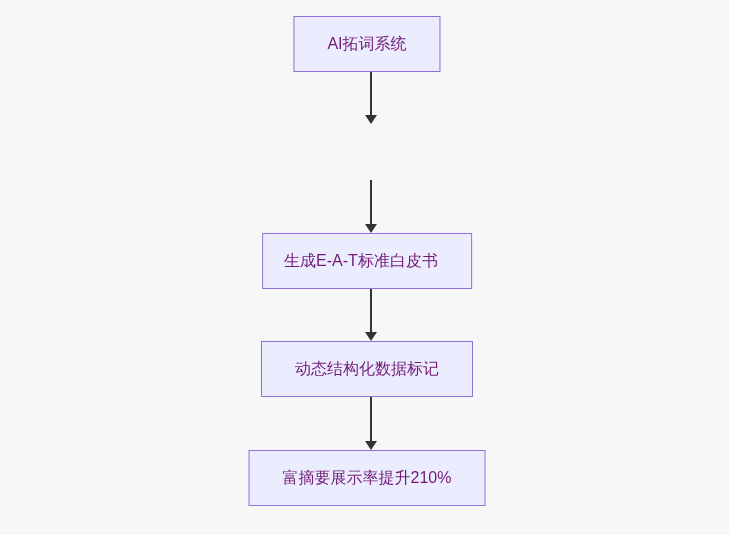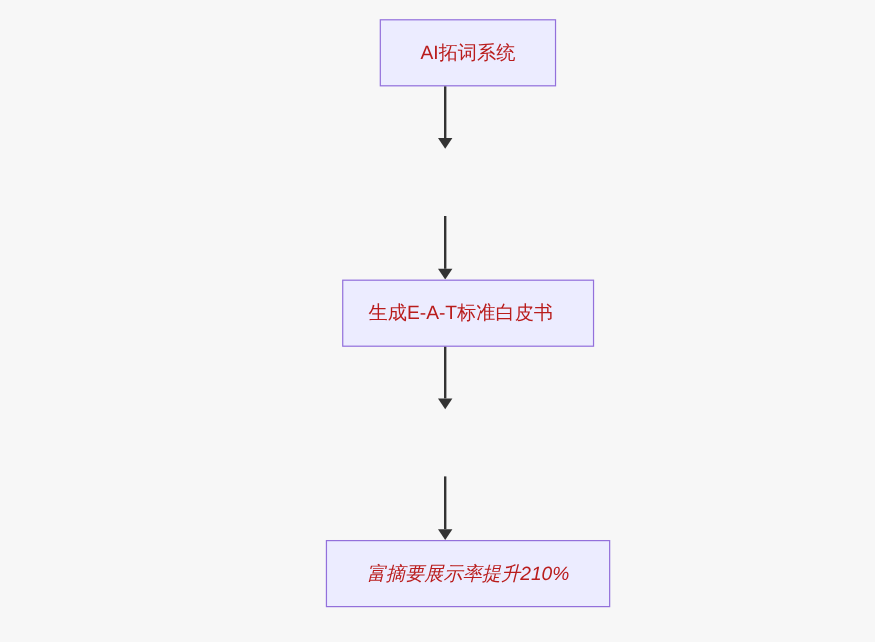--- a/index.html
+++ b/index.html
@@ -14,39 +14,39 @@
     overflow: hidden;
   }
   .canvas {
     position: relative;
     width: 729px;
     height: 535px;
     background: #f7f7f7;
   }
   .node {
     position: absolute;
-    left: 390px;
+    left: 367px;
     transform: translateX(-50%);
     height: 56px;
     box-sizing: border-box;
     background: #ECECFF;
     border: 1px solid #9370DB;
     display: flex;
     align-items: center;
     justify-content: center;
     padding: 0 33px;
     white-space: nowrap;
     font-size: 16px;
-    color: #b91c1c;
+    color: #701a75;
   }
   .node-1 { top: 16px; }
   .node-2 { top: 124px; }
   .node-3 { top: 233px; padding-left: 21px; }
   .node-4 { top: 341px; }
-  .node-5 { top: 450px; font-style: italic; }
+  .node-5 { top: 450px; }
 
   .arrow {
     position: absolute;
     left: 371px;
     transform: translateX(-50%);
     display: flex;
     flex-direction: column;
     align-items: center;
   }
   .arrow-1 { top: 72px;  height: 52px; }
@@ -88,20 +88,23 @@
 
   <div class="node node-3">
     <span>生成E-A-T标准白皮书</span>
   </div>
 
   <div class="arrow arrow-3">
     <div class="arrow-line"></div>
     <div class="arrow-head"></div>
   </div>
 
+  <div class="node node-4">
+    <span>动态结构化数据标记</span>
+  </div>
 
   <div class="arrow arrow-4">
     <div class="arrow-line"></div>
     <div class="arrow-head"></div>
   </div>
 
   <div class="node node-5">
     <span>富摘要展示率提升210%</span>
   </div>
 

